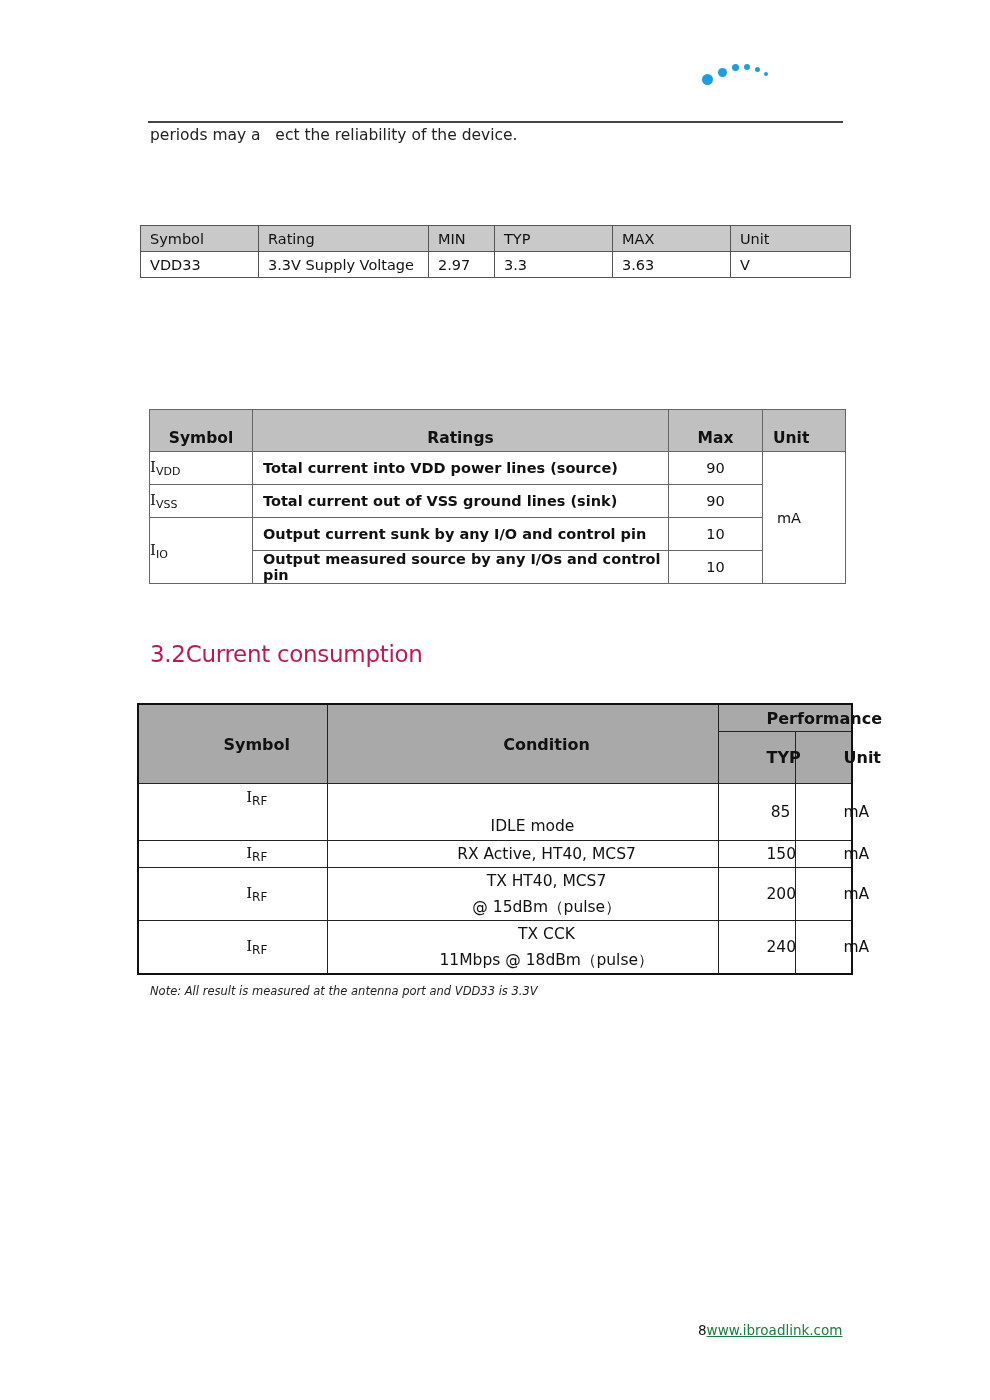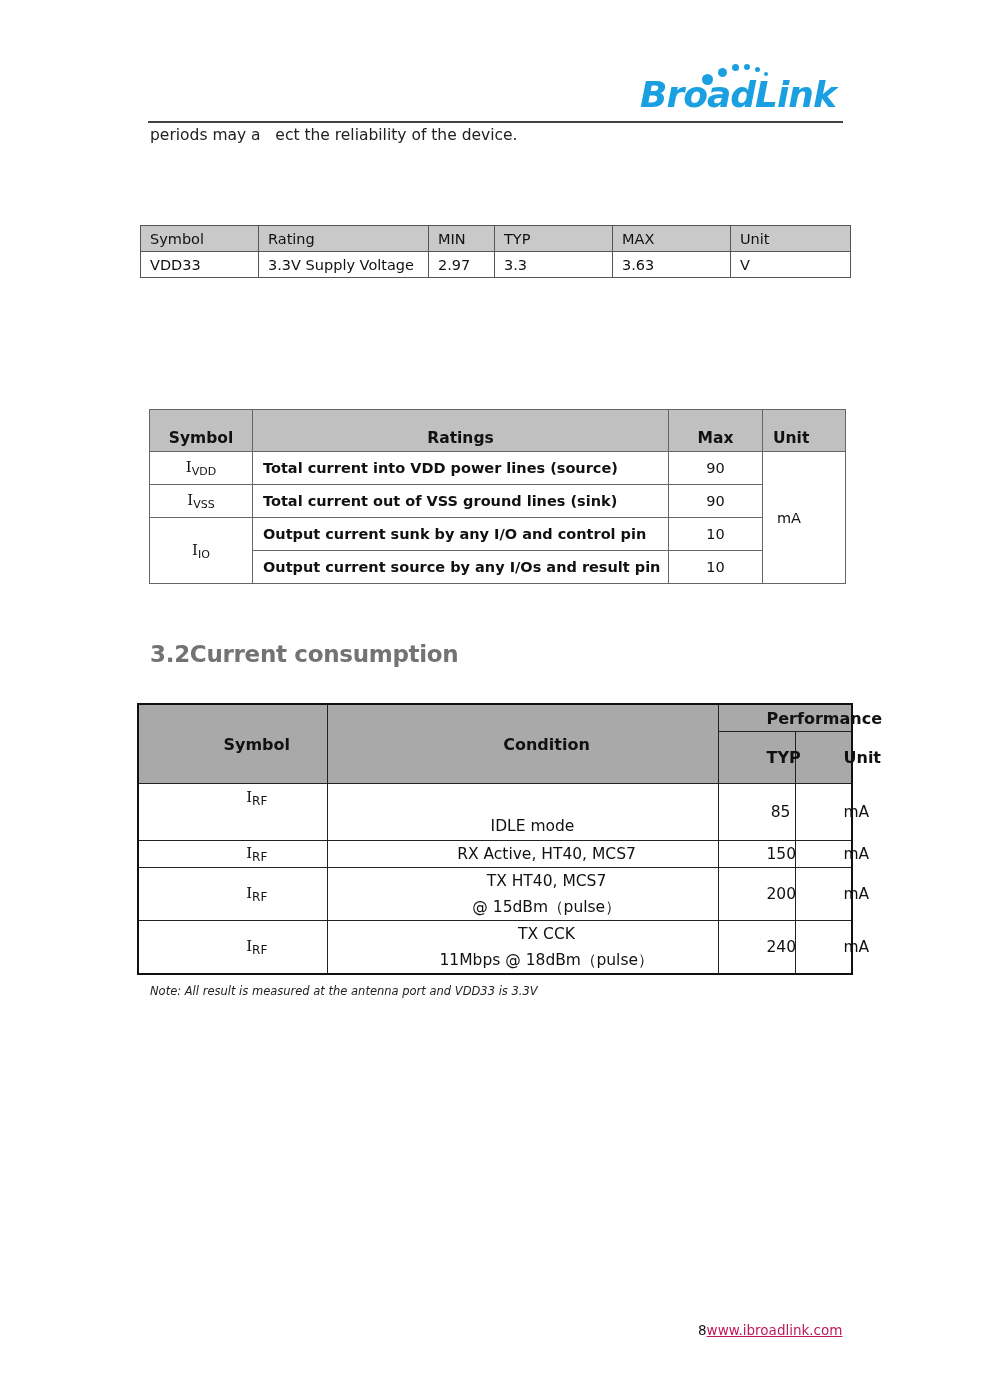--- a/index.html
+++ b/index.html
@@ -26,54 +26,53 @@
     
     .t1 { left: 140px; top: 225px; width: 710px; font-size: 14.5px; }
     .t1 td { border: 1px solid #555; height: 25px; padding-left: 9px; text-align: left; vertical-align: middle; }
     .t1 tr.head td { background: #c9c9c9; }
 
     
     .t2 { left: 149px; top: 409px; width: 696px; font-size: 14.5px; }
     .t2 td { border: 1px solid #666; vertical-align: middle; }
     .t2 tr.head td { background: #c0c0c0; font-weight: bold; height: 37px; vertical-align: bottom; padding-bottom: 4px; font-size: 15.5px; }
     .t2 tr.body td { height: 32px; }
-    .t2 .sym { text-align: center; font-family: "DejaVu Serif", serif; font-size: 15px; }
+    .t2 .sym { text-align: left; font-family: "DejaVu Serif", serif; font-size: 15px; }
     .t2 .sym sub { font-family: "DejaVu Sans", sans-serif; font-size: 11px; vertical-align: -3px; }
     .t2 .rat { padding-left: 10px; font-weight: bold; }
     .t2 .max { text-align: center; }
     .t2 .unit { text-align: left; padding-left: 14px; }
     .t2 tr.head td.center { text-align: center; }
     .t2 tr.head td.left { text-align: left; padding-left: 10px; }
 
     
-    .section { left: 150px; top: 641px; font-size: 23px; font-weight: bold; color: #737373; letter-spacing: -0.3px; }
+    .section { left: 150px; top: 641px; font-size: 23px; font-weight: normal; color: #be185d; letter-spacing: -0.3px; }
 
     
     .t3 { left: 137px; top: 703px; width: 716px; font-size: 15.5px; border: 2px solid #111; }
     .t3 td { border: 1.5px solid #222; text-align: center; vertical-align: middle; padding-left: 48px; }
     .t3 .hd { background: #a9a9a9; font-weight: bold; font-size: 16px; }
     .t3 .sym { font-family: "DejaVu Serif", serif; font-size: 15px; }
     .t3 .sym sub { font-family: "DejaVu Sans", sans-serif; font-size: 12px; vertical-align: -3px; }
     .t3 .cond { line-height: 26px; text-align: center; }
 
     .note { left: 150px; top: 984px; font-size: 11.5px; color: #222; font-style: italic; }
     .footer { left: 698px; top: 1322px; font-size: 13.5px; color: #111; }
-    .footer a { color: #be185d; text-decoration: underline; }
+    .footer a { color: #15803d; text-decoration: underline; }
   </style>
 </head>
 <body>
 
 <div class="abs logo">
   <span class="dot" style="left:62px;top:14px;width:11px;height:11px;"></span>
   <span class="dot" style="left:78px;top:8px;width:9px;height:9px;"></span>
   <span class="dot" style="left:92px;top:4px;width:7px;height:7px;"></span>
   <span class="dot" style="left:104px;top:4px;width:6px;height:6px;"></span>
   <span class="dot" style="left:115px;top:7px;width:5px;height:5px;"></span>
   <span class="dot" style="left:124px;top:12px;width:4px;height:4px;"></span>
-  <span class="logo-text">BroadLink</span>
 </div>
 <div class="abs header-rule"></div>
 
 <div class="abs intro">periods may a&nbsp;&nbsp;&nbsp;ect the reliability of the device.</div>
 
 <table class="t1">
   <colgroup>
     <col style="width:118px">
       <col style="width:170px">
       <col style="width:66px">
@@ -125,21 +124,21 @@
     <td class="sym"><span>I</span><sub>VSS</sub></td>
     <td class="rat">Total current out of VSS ground lines (sink)</td>
     <td class="max">90</td>
   </tr>
   <tr class="body">
     <td class="sym" rowspan="2"><span>I</span><sub>IO</sub></td>
     <td class="rat">Output current sunk by any I/O and control pin</td>
     <td class="max">10</td>
   </tr>
   <tr class="body">
-    <td class="rat">Output current source by any I/Os and result pin</td>
+    <td class="rat">Output measured source by any I/Os and control pin</td>
     <td class="max">10</td>
   </tr>
 </tbody>
   </table>
 
 <div class="abs section">3.2Current consumption</div>
 
 <table class="t3">
   <colgroup>
     <col style="width:189px">

